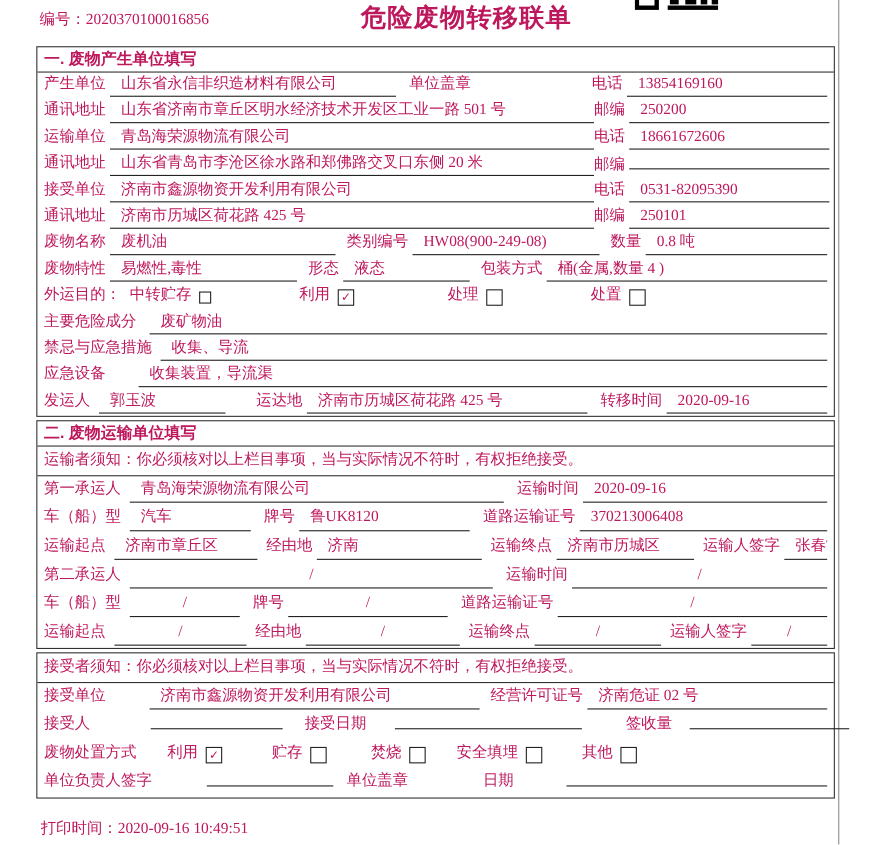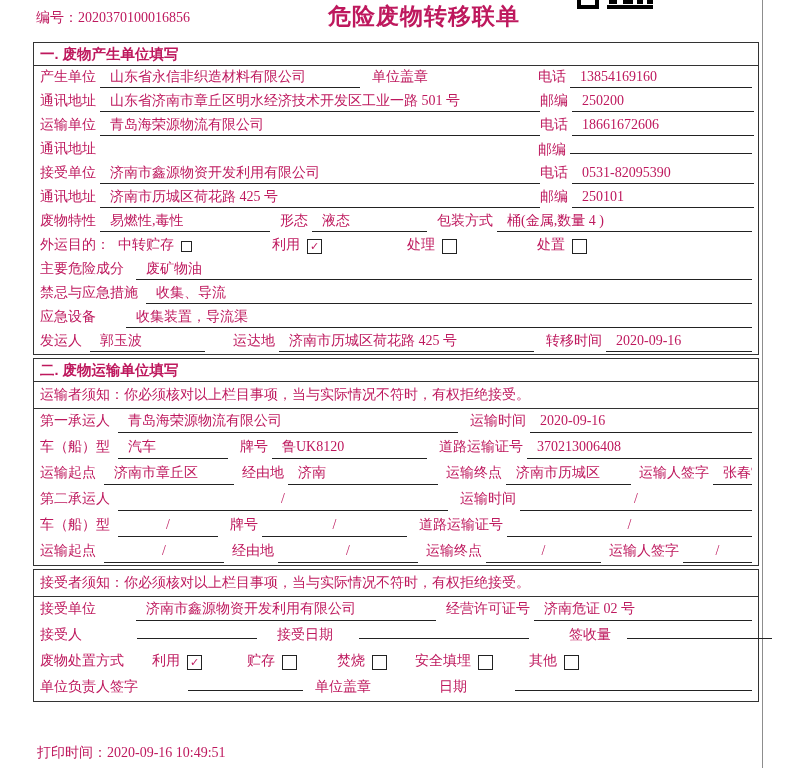--- a/index.html
+++ b/index.html
@@ -82,20 +82,21 @@
         <span class="lbl">运输单位</span>
         <span class="val w430">青岛海荣源物流有限公司</span>
         <span class="right">
             <span class="lbl">电话</span>
             <span class="val w172">18661672606</span>
           </span>
       </div>
 
       <div class="row">
         <span class="lbl">通讯地址</span>
+        <span class="val w430">山东省青岛市李沧区徐水路和郑佛路交叉口东侧 20 米</span>
         <span class="right">
             <span class="lbl">邮编</span>
             <span class="val w172"></span>
           </span>
       </div>
 
       <div class="row">
         <span class="lbl">接受单位</span>
         <span class="val w430">济南市鑫源物资开发利用有限公司</span>
         <span class="right">
@@ -106,20 +107,28 @@
 
       <div class="row">
         <span class="lbl">通讯地址</span>
         <span class="val w430">济南市历城区荷花路 425 号</span>
         <span class="right">
             <span class="lbl">邮编</span>
             <span class="val w172">250101</span>
           </span>
       </div>
 
+      <div class="row">
+        <span class="lbl">废物名称</span>
+        <span class="val w195">废机油</span>
+        <span class="lbl ml10">类别编号</span>
+        <span class="val w160">HW08(900-249-08)</span>
+        <span class="lbl ml10">数量</span>
+        <span class="val fill">0.8 吨</span>
+      </div>
 
       <div class="row">
         <span class="lbl">废物特性</span>
         <span class="val w160">易燃性,毒性</span>
         <span class="lbl ml10">形态</span>
         <span class="val w105">液态</span>
         <span class="lbl ml10">包装方式</span>
         <span class="val fill">桶(金属,数量 4 )</span>
       </div>
 

